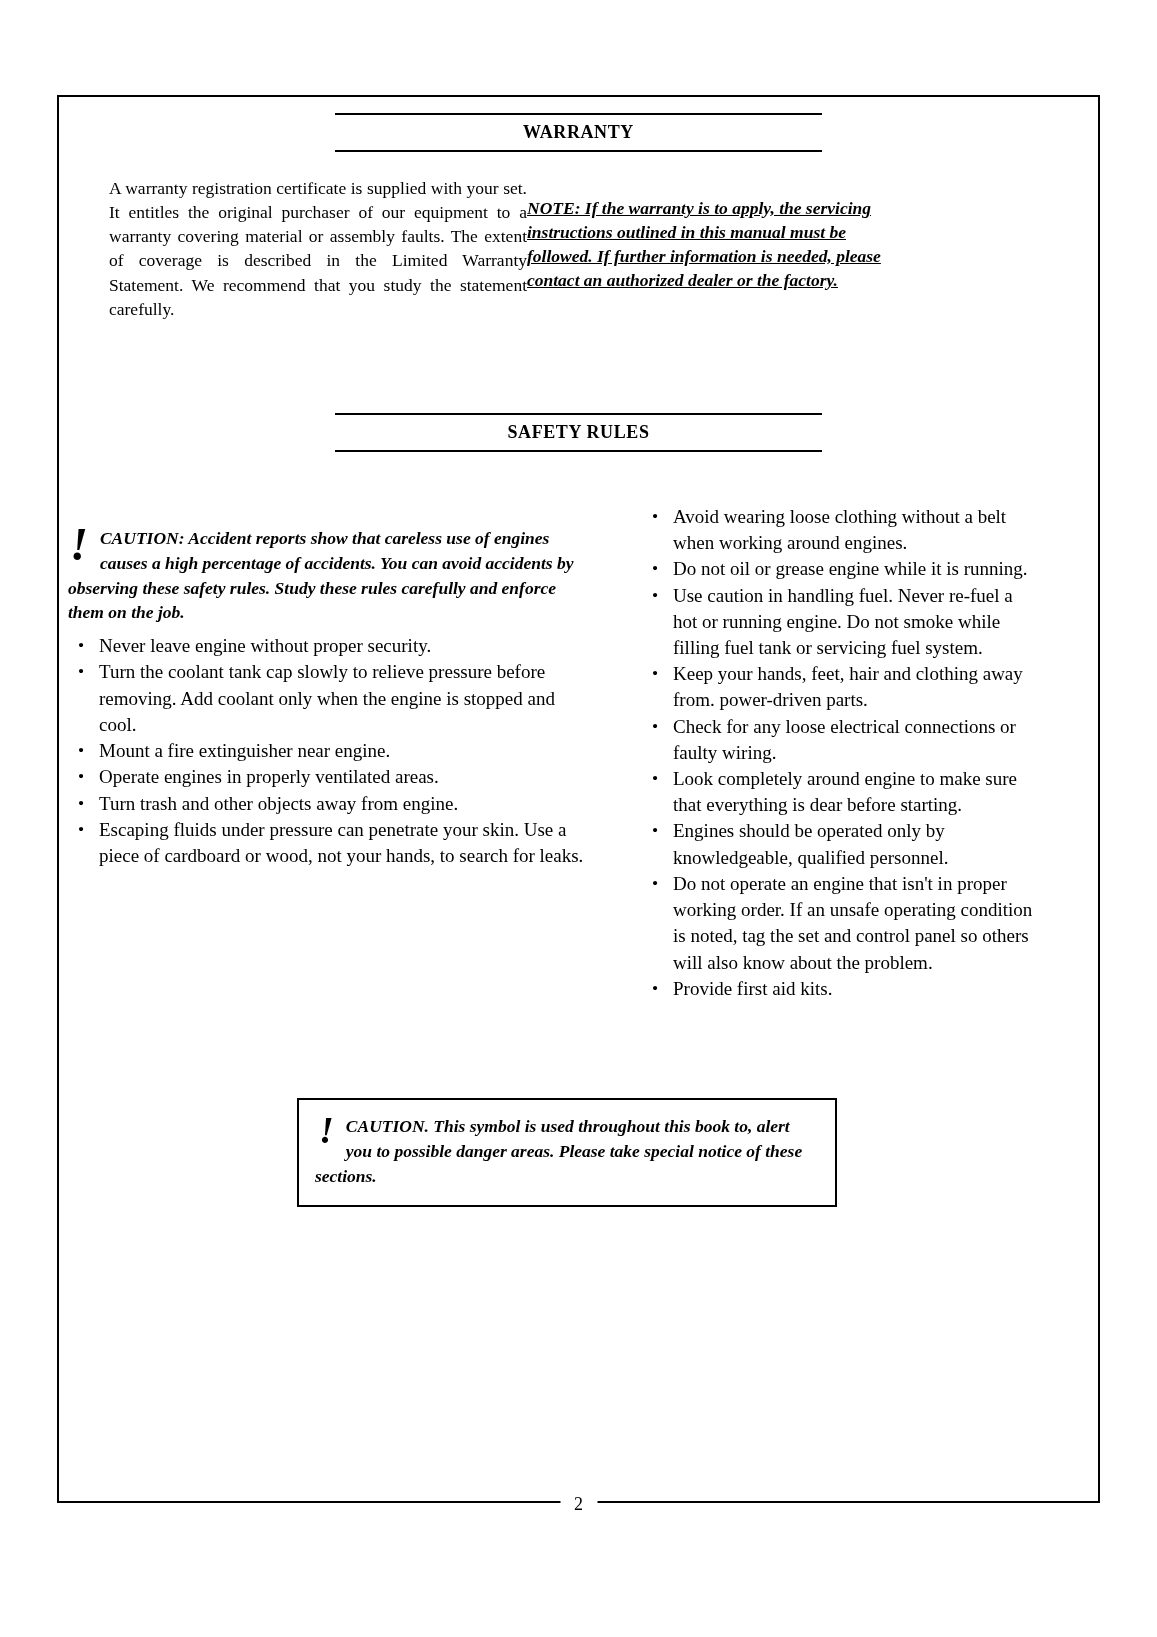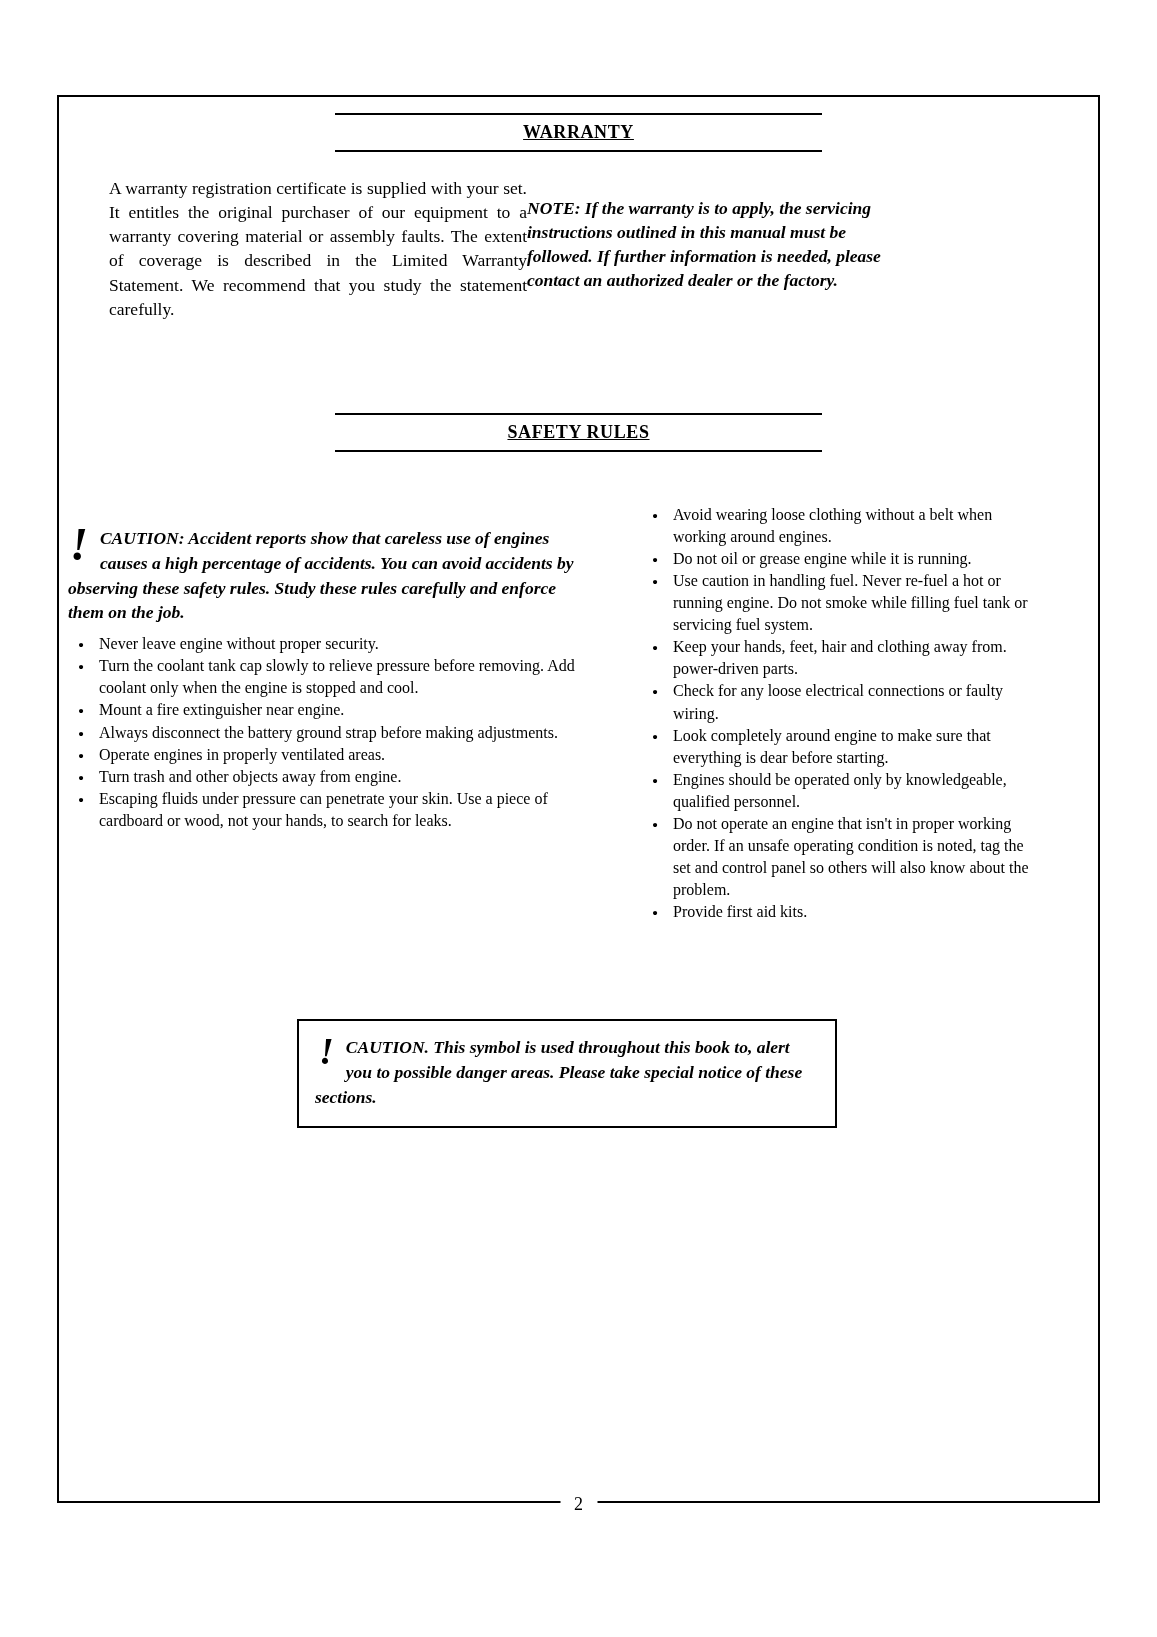--- a/index.html
+++ b/index.html
@@ -30,21 +30,20 @@
     margin: 0 auto;
     text-align: center;
     border-top: 2px solid #000;
     border-bottom: 2px solid #000;
     padding: 7px 0;
   }
   .rule-heading h2 {
     font-size: 18px;
     font-weight: bold;
     letter-spacing: 0.6px;
-    text-decoration: underline;
   }
   .warranty-heading { margin-top: 16px; }
   .safety-heading { margin-top: 92px; }
 
   
   .warranty-cols {
     display: flex;
     justify-content: flex-start;
     padding: 0 95px 0 50px;
     margin-top: 24px;
@@ -55,20 +54,21 @@
     line-height: 1.38;
     text-align: justify;
   }
   .warranty-note {
     width: 382px;
     margin-top: 20px;
     font-size: 17.5px;
     line-height: 1.38;
     font-weight: bold;
     font-style: italic;
+    text-decoration: underline;
   }
 
   
   .safety-cols {
     display: flex;
     margin-top: 52px;
     padding: 0 58px 0 9px;
   }
   .safety-left { flex: 0 0 528px; }
   .safety-right { flex: 1 1 auto; margin-left: 46px; }
@@ -89,21 +89,21 @@
     margin: 2px 12px 0 2px;
   }
   .bullets {
     list-style: none;
     margin-top: 8px;
   }
   .safety-right .bullets { margin-top: 0; }
   .bullets li {
     position: relative;
     padding-left: 31px;
-    font-size: 16px;
+    font-size: 19px;
     line-height: 1.38;
   }
   .bullets li::before {
     content: "\2022";
     position: absolute;
     left: 10px;
     top: 0;
     font-size: 17.5px;
   }
 
@@ -156,21 +156,20 @@
 
     <div class="safety-cols">
       <div class="safety-left">
         <p class="caution-para">
           <span class="bang">!</span><span>CAUTION: Accident reports show that careless use of engines causes a high percentage of accidents. You can avoid accidents by observing these safety rules. Study these rules carefully and enforce them on the job.</span>
         </p>
         <ul class="bullets">
           <li>Never leave engine without proper security.</li>
           <li>Turn the coolant tank cap slowly to relieve pressure before removing. Add coolant only when the engine is stopped and cool.</li>
           <li>Mount a fire extinguisher near engine.</li>
-          <li>Always disconnect the battery ground strap before making adjustments.</li>
           <li>Operate engines in properly ventilated areas.</li>
           <li>Turn trash and other objects away from engine.</li>
           <li>Escaping fluids under pressure can penetrate your skin. Use a piece of cardboard or wood, not your hands, to search for leaks.</li>
         </ul>
       </div>
       <div class="safety-right">
         <ul class="bullets">
           <li>Avoid wearing loose clothing without a belt when working around engines.</li>
           <li>Do not oil or grease engine while it is running.</li>
           <li>Use caution in handling fuel. Never re-fuel a hot or running engine. Do not smoke while filling fuel tank or servicing fuel system.</li>

